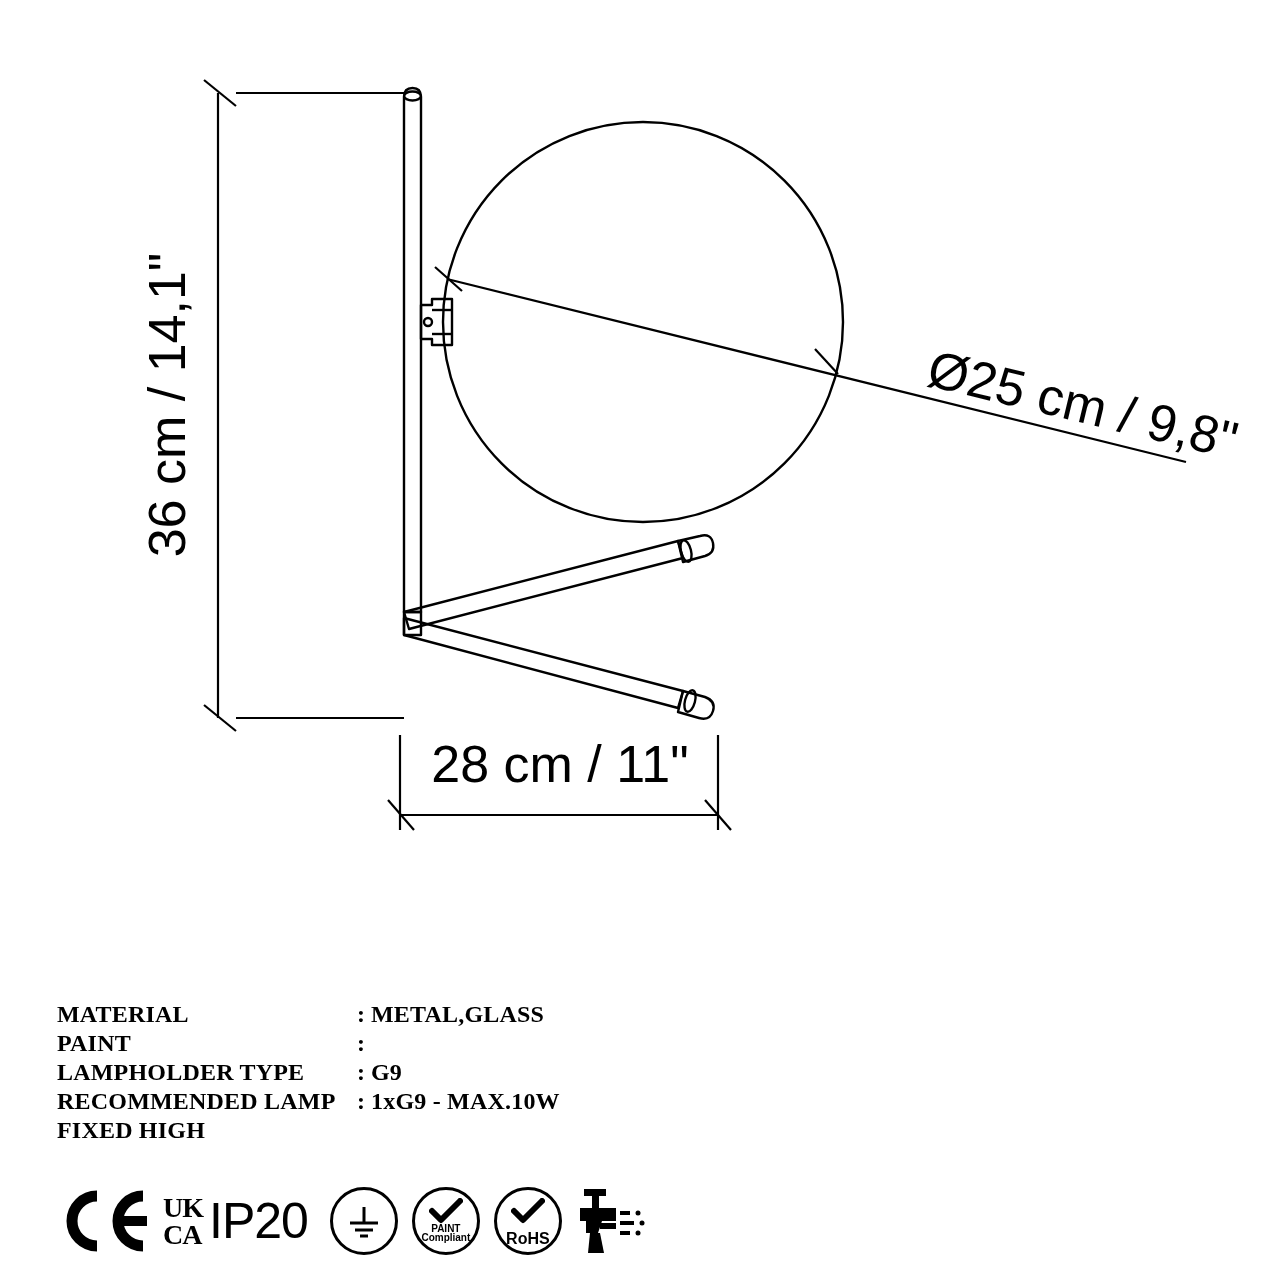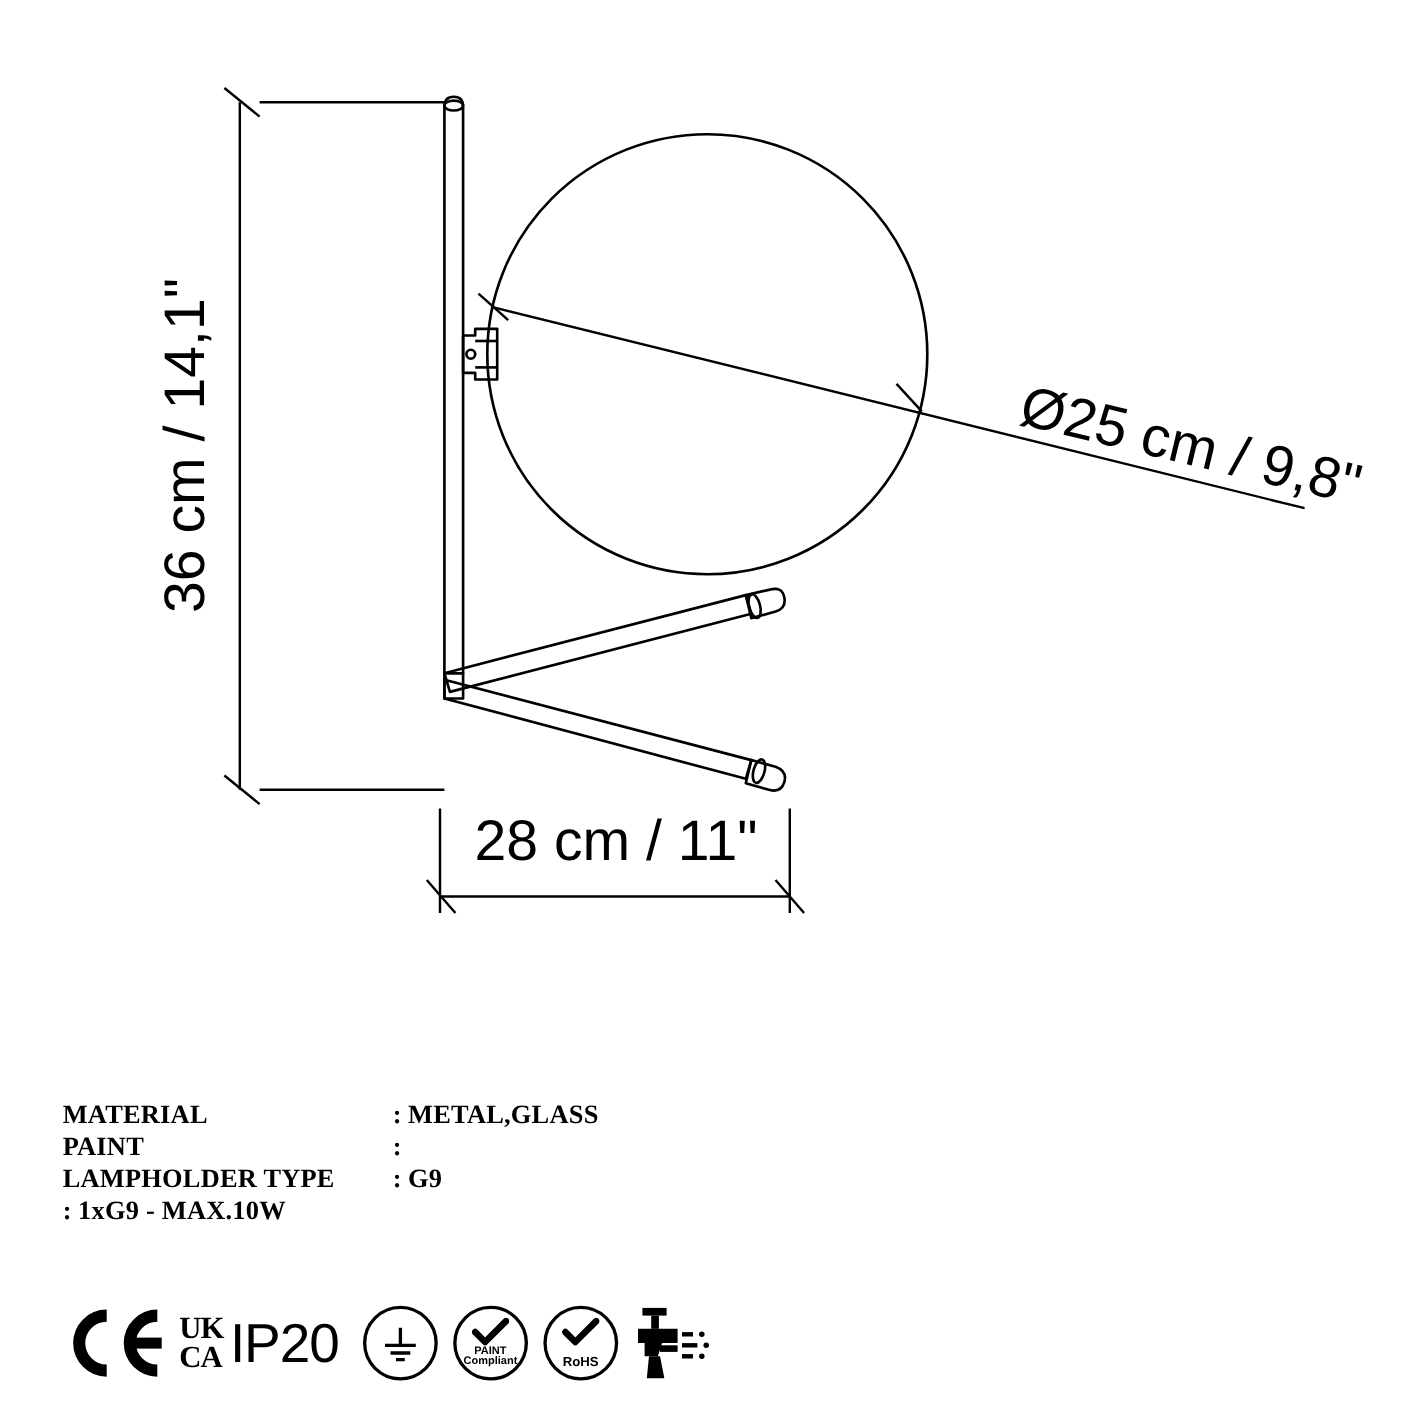--- a/index.html
+++ b/index.html
@@ -106,21 +106,21 @@
     left: 0;
     right: 0;
     text-align: center;
     font-family: "Liberation Sans", sans-serif;
     font-weight: bold;
     font-size: 10px;
     line-height: 9px;
   }
   .circle-badge.rohs .cb-text {
     bottom: 9px;
-    font-size: 12px;
+    font-size: 16px;
   }
   .earth-badge {
     width: 62px;
     height: 62px;
     border: 3px solid #000;
     border-radius: 50%;
     display: flex;
     align-items: center;
     justify-content: center;
     margin-right: 14px;
@@ -190,24 +190,24 @@
   <div class="spec-row">
     <span class="spec-label">MATERIAL</span><span class="spec-colon">:</span><span class="spec-value">METAL,GLASS</span>
   </div>
   <div class="spec-row">
     <span class="spec-label">PAINT</span><span class="spec-colon">:</span>
   </div>
   <div class="spec-row">
     <span class="spec-label">LAMPHOLDER TYPE</span><span class="spec-colon">:</span><span class="spec-value">G9</span>
   </div>
   <div class="spec-row">
-    <span class="spec-colon">:</span><span class="spec-value">1xG9 - MAX.10W</span>
-  </div>
-  <div class="spec-row">
-    <span class="spec-colon"></span><span class="spec-value"></span>
+    <span class="spec-label">RECOMMENDED LAMP</span><span class="spec-colon">:</span><span class="spec-value">1xG9 - MAX.10W</span>
+  </div>
+  <div class="spec-row">
+    <span class="spec-label">FIXED HIGH</span><span class="spec-colon"></span><span class="spec-value"></span>
   </div>
 </div>
 
 <div class="badges">
 
   <div class="badge">
     <svg class="ce-mark" viewBox="0 0 92 62">
       <path d="M40,6 A25,25 0 1,0 40,56" fill="none" stroke="#000" stroke-width="11"></path>
       <path d="M86,6 A25,25 0 1,0 86,56" fill="none" stroke="#000" stroke-width="11"></path>
       <rect x="66" y="26" width="24" height="10" fill="#000"></rect>

